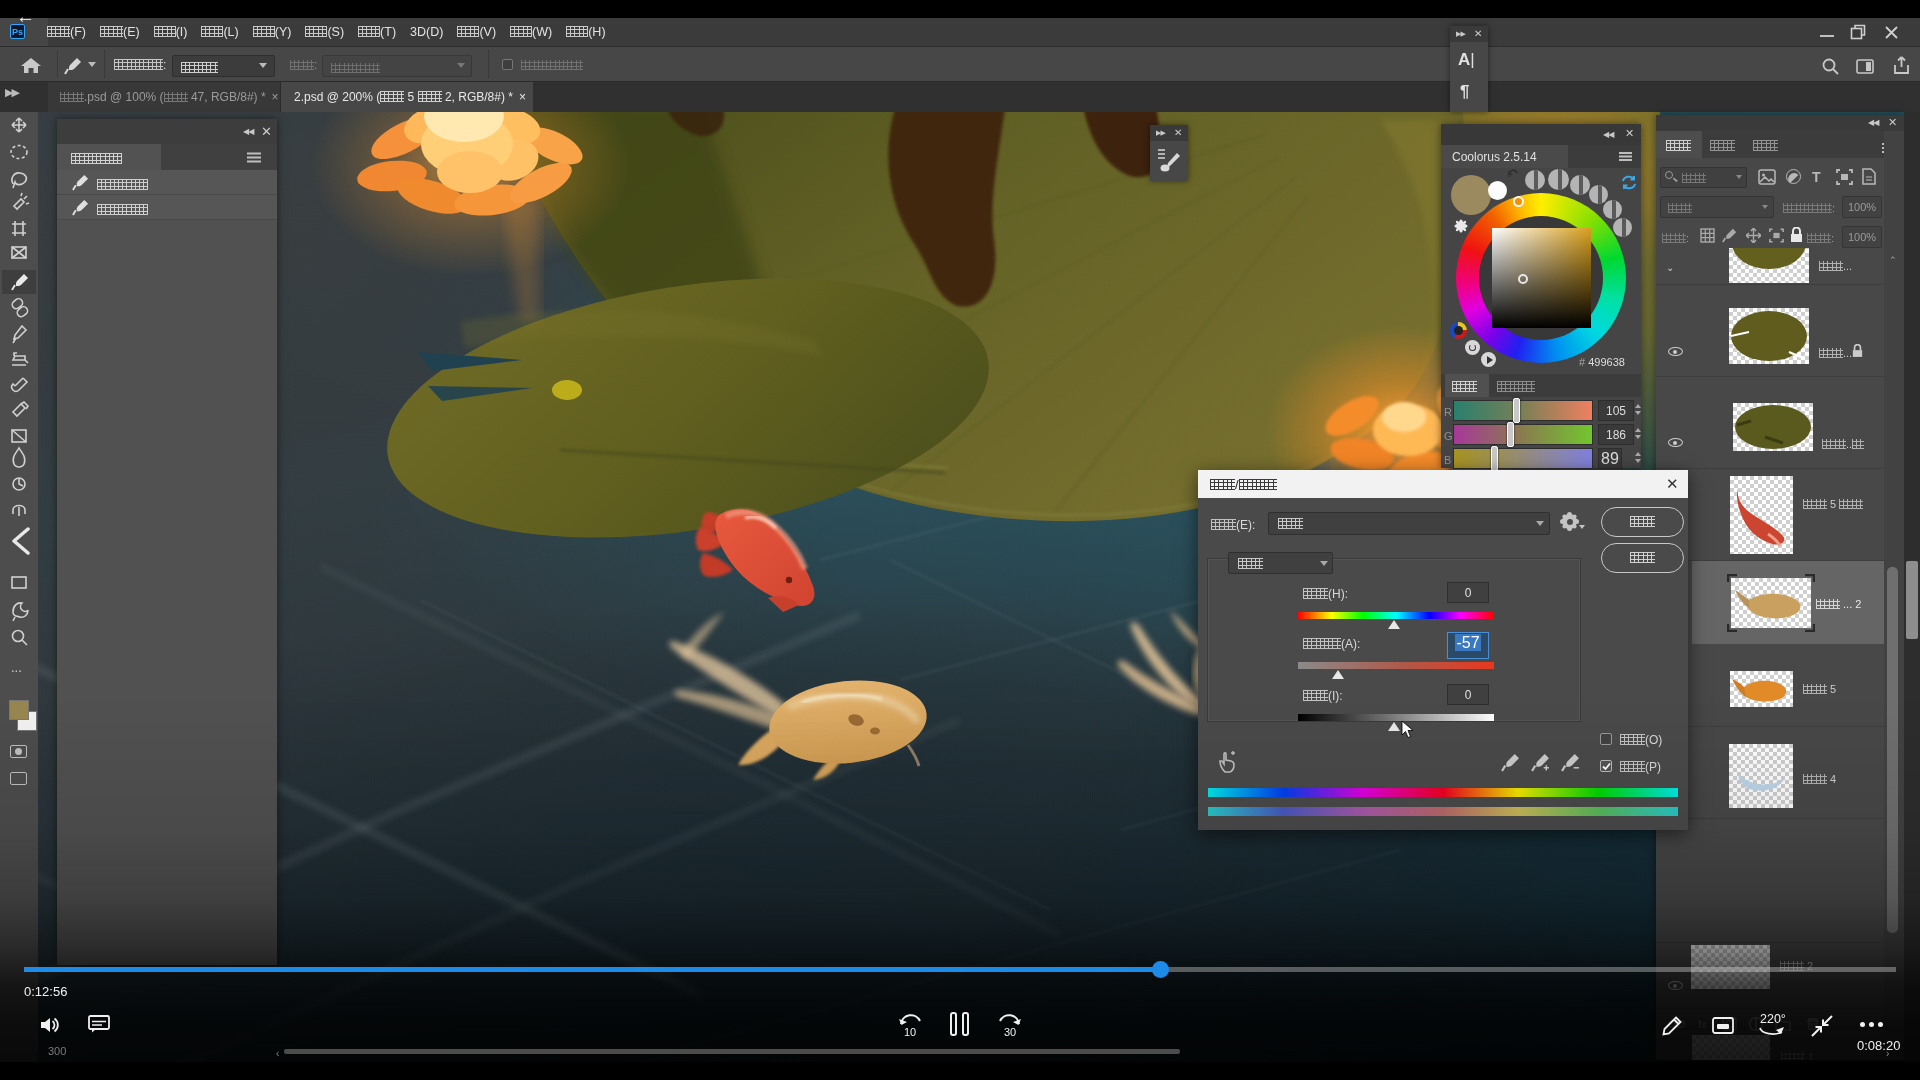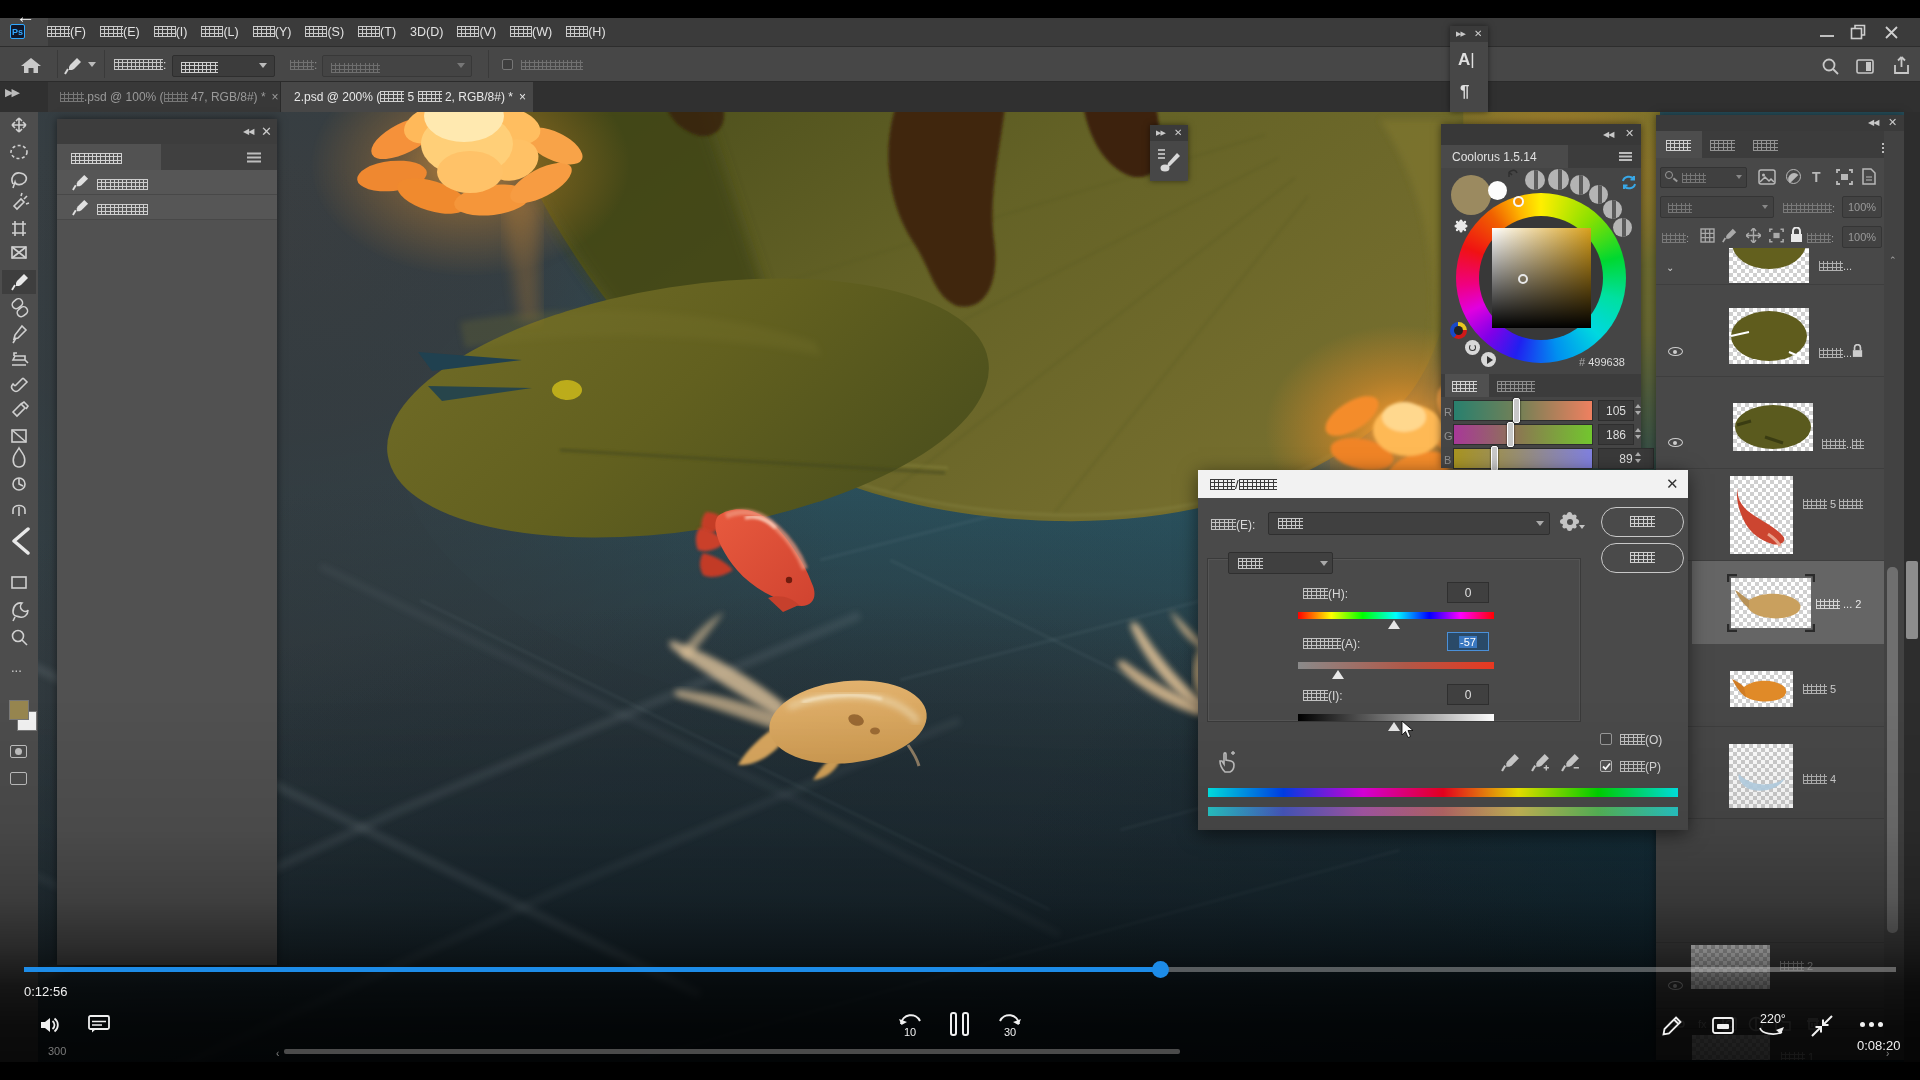--- a/index.html
+++ b/index.html
@@ -409,21 +409,21 @@
  <div class="abs" style="left:8px;top:24px;color:#e0e0e0;font-size:17px;font-weight:bold">A<span style="font-weight:normal">|</span></div>
  <div class="abs" style="left:10px;top:56px;color:#e0e0e0;font-size:17px;font-weight:bold">¶</div>
 </div>
 
 <div class="abs" id="coolorus" style="left:1441px;top:124px;width:200px;height:344px;background:#454545;box-shadow:0 0 8px rgba(0,0,0,.5)">
  <div class="abs" style="left:0;top:0;width:200px;height:21px;background:#383838"></div>
  <div class="abs" style="left:162px;top:6px;color:#c8c8c8;font-size:8px;letter-spacing:-1px">◀◀</div>
  <div class="abs" style="left:184px;top:3px;color:#ccc;font-size:11px">✕</div>
  <div class="abs" style="left:0;top:21px;width:200px;height:23px;background:#3c3c3c"></div>
  <div class="abs" style="left:0;top:21px;width:127px;height:23px;background:#4a4a4a"></div>
- <div class="abs t" style="left:11px;top:26px;color:#e0e0e0;font-size:12px">Coolorus 1.5.14</div>
+ <div class="abs t" style="left:11px;top:26px;color:#e0e0e0;font-size:12px">Coolorus 2.5.14</div>
  <svg class="abs" style="left:178px;top:28px" width="13" height="9" viewBox="0 0 13 9">
         <path d="M0,1 h13 M0,4.5 h13 M0,8 h13" stroke="#bdbdbd" stroke-width="1.8"></path>
       </svg>
 
  <div class="abs" style="left:15px;top:69px;width:170px;height:170px;border-radius:50%;
    background:conic-gradient(from 0deg, #ffee00, #8ae000 40deg, #00d830 75deg, #00e0a0 105deg, #00d8e0 135deg, #0090f0 168deg, #2020f0 198deg, #8000e8 222deg, #e000e0 245deg, #f00080 265deg, #f01212 292deg, #f06000 322deg, #ffb400 342deg, #ffee00 360deg)"></div>
  <div class="abs" style="left:38px;top:92px;width:124px;height:124px;border-radius:50%;background:#383838"></div>
  <div class="abs" style="left:51px;top:104px;width:99px;height:100px;background:linear-gradient(to right,#ffffff,#d8a01c)"></div>
  <div class="abs" style="left:51px;top:104px;width:99px;height:100px;background:linear-gradient(to top,#000000,rgba(0,0,0,0))"></div>
  <div class="abs" style="left:72px;top:72px;width:11px;height:11px;border-radius:50%;border:2.5px solid #f8f8f8;background:#f59000"></div>
@@ -472,21 +472,21 @@
 
  <div class="abs t" style="left:3px;top:306px;color:#909090;font-size:11px">G</div>
  <div class="abs" style="left:12px;top:300px;width:140px;height:21px;border:1px solid #2e2e2e;background:linear-gradient(90deg,#a83898 0,#8a7a50 48%,#72c62e)"></div>
  <div class="abs" style="left:66px;top:298px;width:7px;height:25px;background:#c8c8c8;border:1.5px solid #fff;border-radius:2px;box-shadow:0 0 2px #000"></div>
  <div class="abs" style="left:157px;top:300px;width:36px;height:21px;background:#3a3a3a;border:1px solid #2e2e2e;color:#ddd;font-size:12px;text-align:center;line-height:20px">186</div>
  <div class="abs spin" style="left:194px;top:304px"></div>
 
  <div class="abs t" style="left:3px;top:330px;color:#909090;font-size:11px">B</div>
  <div class="abs" style="left:12px;top:324px;width:140px;height:21px;border:1px solid #2e2e2e;background:linear-gradient(90deg,#a89420,#988e70 45%,#8080e0)"></div>
  <div class="abs" style="left:50px;top:322px;width:7px;height:25px;background:#c8c8c8;border:1.5px solid #fff;border-radius:2px;box-shadow:0 0 2px #000"></div>
- <div class="abs" style="left:157px;top:324px;width:56px;height:21px;background:#3a3a3a;border:1px solid #2e2e2e;color:#ddd;font-size:12px;text-align:center;line-height:20px">89</div>
+ <div class="abs" style="left:157px;top:324px;width:24px;height:21px;background:#3a3a3a;border:1px solid #2e2e2e;color:#ddd;font-size:16px;text-align:center;line-height:20px">89</div>
  <div class="abs spin" style="left:194px;top:328px"></div>
 </div>
 
 <div class="abs" id="layers" style="left:1656px;top:115px;width:248px;height:945px;background:#484848;box-shadow:0 0 8px rgba(0,0,0,.5)">
  <div class="abs" style="left:0;top:0;width:248px;height:16px;background:#3a3a3a"></div>
  <div class="abs" style="left:212px;top:3px;color:#c8c8c8;font-size:8px;letter-spacing:-1px;z-index:3">◀◀</div>
  <div class="abs" style="left:232px;top:1px;color:#ccc;font-size:11px;z-index:3">✕</div>
  <div class="abs" style="left:0;top:16px;width:248px;height:27px;background:#3c3c3c"></div>
  <div class="abs" style="left:0;top:16px;width:46px;height:27px;background:#4d4d4d"></div>
  <div class="abs t" style="left:10px;top:24px;color:#e8e8e8;font-size:12px"><span class="zh" style="width:25px"></span></div>
@@ -671,21 +671,21 @@
  <div class="abs" style="left:30px;top:82px;width:105px;height:22px;background:#404040;border:1px solid #2f2f2f;border-radius:2px"></div>
  <div class="abs t" style="left:40px;top:87px;color:#e0e0e0;font-size:12px"><span class="zh" style="width:25px"></span></div>
  <div class="abs" style="left:122px;top:91px;border-left:4px solid transparent;border-right:4px solid transparent;border-top:5px solid #aaa"></div>
 
  <div class="abs t" style="left:105px;top:117px;color:#d8d8d8;font-size:12px"><span class="zh" style="width:25px"></span>(H):</div>
  <div class="abs" style="left:249px;top:112px;width:42px;height:21px;background:#404040;border:1px solid #2f2f2f;color:#e0e0e0;font-size:12px;text-align:center;line-height:20px">0</div>
  <div class="abs" style="left:100px;top:142px;width:196px;height:7px;background:linear-gradient(90deg,#f00,#ff0 17%,#0f0 33%,#0ff 50%,#00f 67%,#f0f 83%,#f00)"></div>
  <div class="abs tri" style="left:190px;top:150px"></div>
 
  <div class="abs t" style="left:105px;top:167px;color:#d8d8d8;font-size:12px"><span class="zh" style="width:38px"></span>(A):</div>
- <div class="abs" style="left:249px;top:162px;width:42px;height:19px;background:#2a4a68;border:1.5px solid #4a90d9;color:#fff;font-size:11px;text-align:center;line-height:19px"><span style="background:#3a78c0;padding:0 1px">-57</span></div>
+ <div class="abs" style="left:249px;top:162px;width:42px;height:27px;background:#2a4a68;border:1.5px solid #4a90d9;color:#fff;font-size:16px;text-align:center;line-height:19px"><span style="background:#3a78c0;padding:0 1px">-57</span></div>
  <div class="abs" style="left:100px;top:192px;width:196px;height:7px;background:linear-gradient(90deg,#8a8a8a,#b05848 55%,#e83820)"></div>
  <div class="abs tri" style="left:134px;top:200px"></div>
 
  <div class="abs t" style="left:105px;top:219px;color:#d8d8d8;font-size:12px"><span class="zh" style="width:25px"></span>(I):</div>
  <div class="abs" style="left:249px;top:214px;width:42px;height:21px;background:#404040;border:1px solid #2f2f2f;color:#e0e0e0;font-size:12px;text-align:center;line-height:20px">0</div>
  <div class="abs" style="left:100px;top:244px;width:196px;height:7px;background:linear-gradient(90deg,#000,#fff)"></div>
  <div class="abs tri" style="left:190px;top:252px"></div>
 
  <svg class="abs" style="left:203px;top:250px" width="13" height="19" viewBox="0 0 13 19">
         <path d="M1,1 L1,15 L4.5,11.5 L7,17.5 L9.5,16.5 L7,10.5 L12,10.5 Z" fill="#fff" stroke="#000" stroke-width="0.8"></path>

